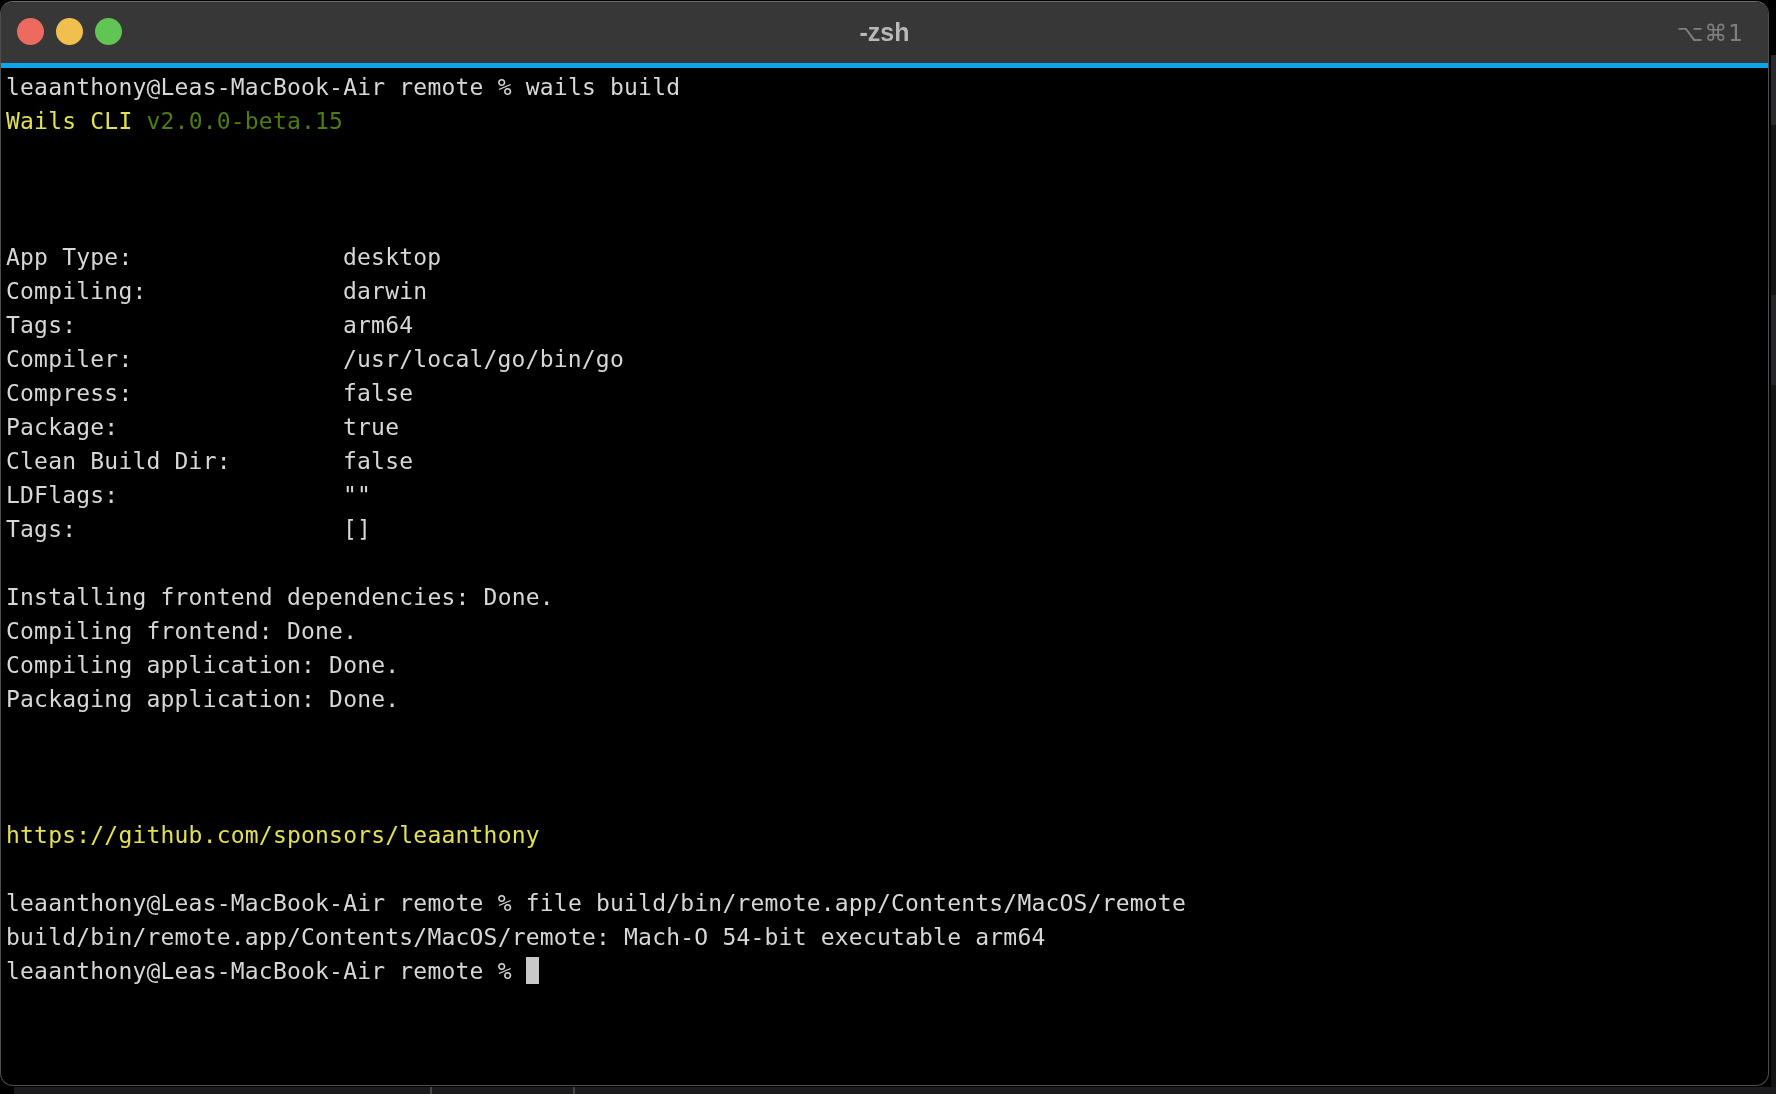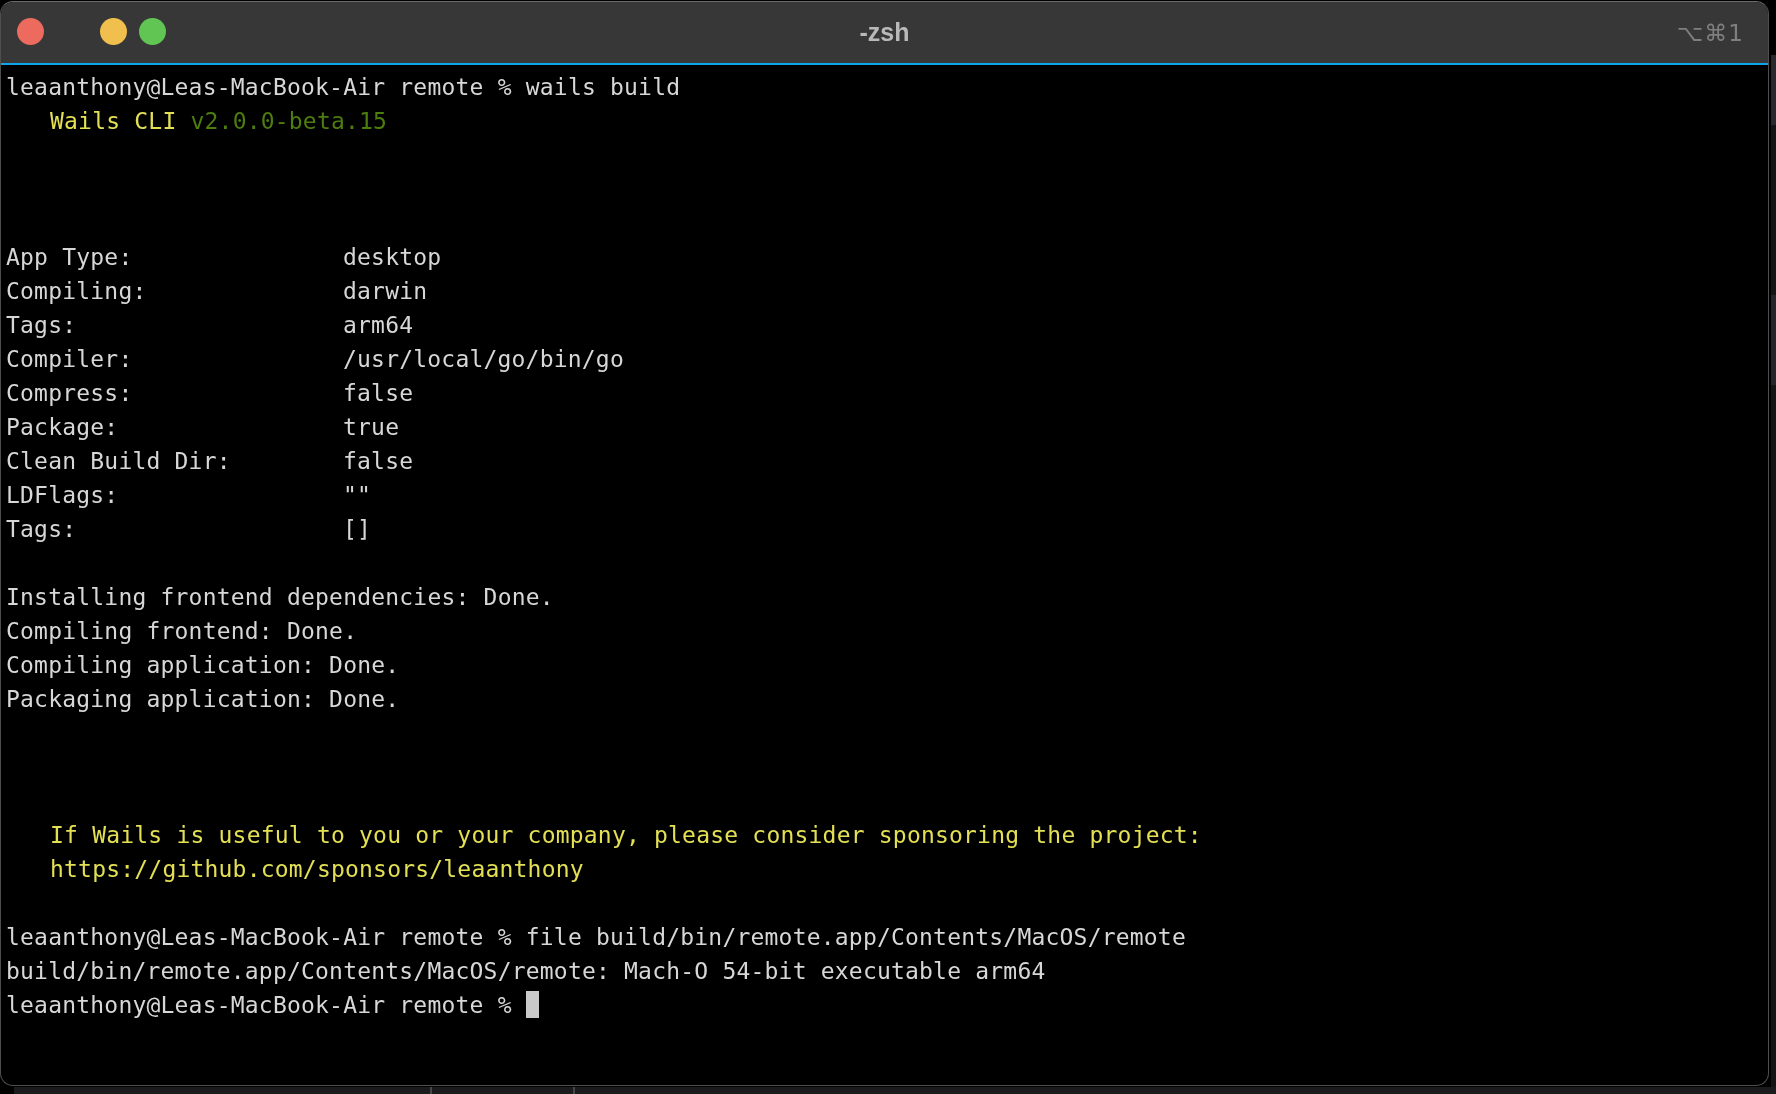--- a/index.html
+++ b/index.html
@@ -30,21 +30,21 @@
     border:1px solid #4e4e4e;border-top-color:#6a6a6a;
     border-radius:13px;
     box-sizing:border-box;
     overflow:hidden;
   }
 
   
   .titlebar{
     position:absolute;left:0;top:0;right:0;height:61px;
     background:#373737;
-    border-bottom:2px solid #0ea5e9;
+    border-bottom:5px solid #0ea5e9;
     text-align:center;
   }
   .traffic{position:absolute;left:16px;top:16px;display:flex;gap:12px;}
   .tl{width:27px;height:27px;border-radius:50%;display:block;}
   .tl.red{background:#ED6A5E;}
   .tl.yellow{background:#F0BF4E;}
   .tl.green{background:#61C554;}
   .title{
     position:absolute;left:0;right:0;top:0;height:61px;
     display:flex;align-items:center;justify-content:center;
@@ -60,21 +60,21 @@
 
   
   .content{
     position:absolute;left:0;top:62px;right:0;bottom:0;
     padding:6px 12px 0 5px;
     font-size:23px;line-height:34px;letter-spacing:0.2px;
     color:#d7d7d7;
   }
   .line{white-space:pre;height:34px;}
   .fg{color:#d7d7d7;}
-  .yellow{color:#e3e054;margin-left:44px;}
+  .yellow{color:#e3e054;}
   .red{color:#4d7c0f;}
   .cfg-label{display:inline-block;width:337px;}
   .cursor{
     display:inline-block;width:13px;height:27px;background:#c9c9c9;
     vertical-align:-5px;
   }
 </style>
 </head>
 <body>
 
@@ -110,20 +110,19 @@
       <div class="line"><span class="cfg-label fg">LDFlags:</span><span class="fg">""</span></div>
       <div class="line"><span class="cfg-label fg">Tags:</span><span class="fg">[]</span></div>
       <div class="line"></div>
       <div class="line"><span class="fg">Installing frontend dependencies: Done.</span></div>
       <div class="line"><span class="fg">Compiling frontend: Done.</span></div>
       <div class="line"><span class="fg">Compiling application: Done.</span></div>
       <div class="line"><span class="fg">Packaging application: Done.</span></div>
       <div class="line"></div>
       <div class="line"></div>
       <div class="line"></div>
-      <div class="line"><span class="yellow">If Wails is useful to you or your company, please consider sponsoring the project:</span></div>
       <div class="line"><span class="yellow">https://github.com/sponsors/leaanthony</span></div>
       <div class="line"></div>
       <div class="line"><span class="fg">leaanthony@Leas-MacBook-Air remote % file build/bin/remote.app/Contents/MacOS/remote</span></div>
       <div class="line"><span class="fg">build/bin/remote.app/Contents/MacOS/remote: Mach-O 54-bit executable arm64</span></div>
       <div class="line"><span class="fg">leaanthony@Leas-MacBook-Air remote % </span><span class="cursor"></span></div>
     </div>
 </div>
 
 </body></html>

